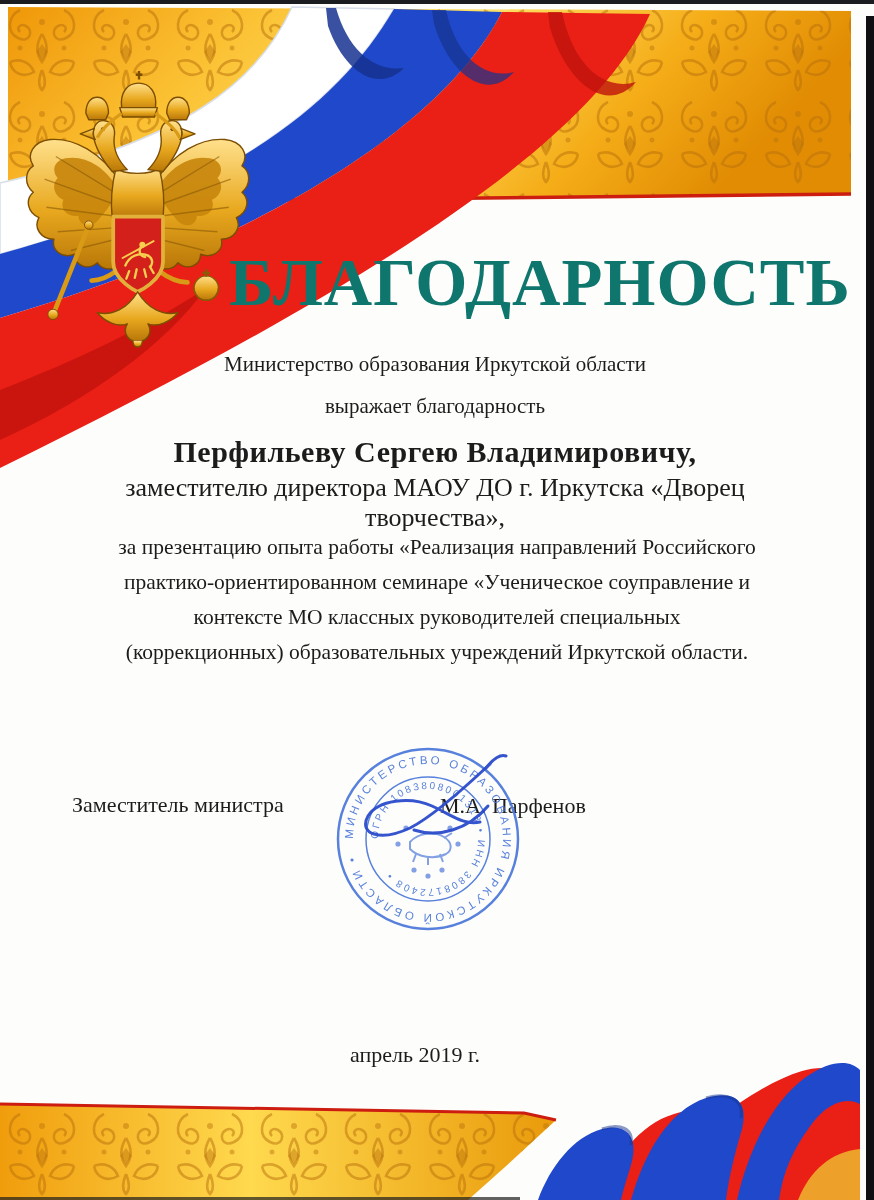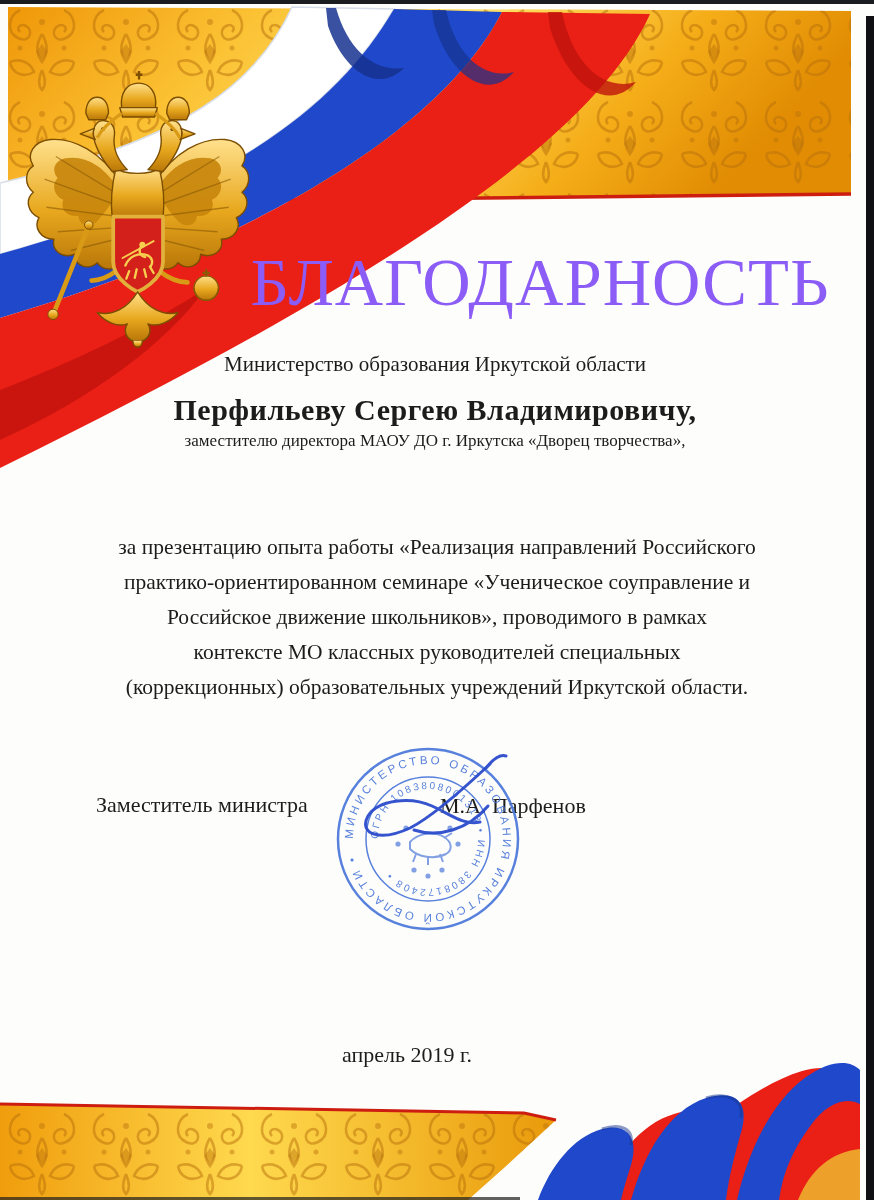--- a/index.html
+++ b/index.html
@@ -9,30 +9,30 @@
     font-family:"Liberation Serif","DejaVu Serif",serif;
     color:#1c1c1c;
   }
   .decor{position:absolute;left:0;top:0;z-index:1;pointer-events:none;}
   .scan-top{position:absolute;left:0;top:0;width:874px;height:4px;background:#1b1c20;z-index:6;}
   .scan-right{position:absolute;right:0;top:16px;width:8px;height:1184px;background:#101014;z-index:6;}
   .scan-bottom{position:absolute;left:0;bottom:0;width:520px;height:3px;background:rgba(30,30,30,.7);z-index:6;}
   .txt{position:absolute;z-index:4;}
   .title{
     left:222px;top:244px;width:636px;text-align:center;
-    font-size:67px;letter-spacing:1px;color:#8b5cf6;font-weight:400;
+    font-size:67px;letter-spacing:1px;color:#0f766e;font-weight:700;
   }
   .head-block{left:90px;top:352px;width:690px;text-align:center;font-size:21px;}
   .lead{margin-top:17px;}
   .name{margin-top:16px;font-size:30px;font-weight:bold;letter-spacing:.5px;}
-  .position{margin-top:4px;font-size:17px;text-align:center;}
+  .position{margin-top:4px;font-size:26px;text-align:center;}
   .body-block{left:85px;top:530px;width:704px;text-align:center;font-size:21.5px;line-height:35px;}
-  .signer-title{left:72px;top:792px;font-size:22px;margin-left:24px;}
+  .signer-title{left:72px;top:792px;font-size:22px;}
   .signer-name{left:440px;top:793px;font-size:22px;}
-  .date{left:92px;top:1042px;width:630px;text-align:center;font-size:22px;}
+  .date{left:100px;top:1042px;width:630px;text-align:center;font-size:22px;}
   .stamp{position:absolute;left:318px;top:742px;z-index:5;}
 </style>
 </head>
 <body>
 
 <div class="page">
 
   <svg class="decor" width="874" height="1200" viewBox="0 0 874 1200">
     <defs>
       <linearGradient id="goldgrad" x1="0" y1="0" x2="1" y2="0.22">
@@ -155,28 +155,28 @@
 
       <path d="M 123,236 C 112,254 96,262 80,258 C 88,268 102,274 112,270 C 106,280 114,290 123,288 C 132,290 140,280 134,270 C 144,274 158,268 166,258 C 150,262 134,254 123,236 Z" fill="url(#goldeagle)" stroke="#7c4e02" stroke-width="1.5"></path>
       <path d="M 118,288 C 118,297 128,297 128,288" stroke="#7c4e02" stroke-width="1.5" fill="url(#goldeagle)"></path>
     </g>
   </svg>
 
   <div class="txt title">БЛАГОДАРНОСТЬ</div>
 
   <div class="txt head-block">
     <div>Министерство образования Иркутской области</div>
+    <div class="lead">выражает благодарность</div>
     <div class="name">Перфильеву Сергею Владимировичу,</div>
     <div class="position">заместителю директора МАОУ ДО г. Иркутска «Дворец творчества»,</div>
   </div>
 
   <div class="txt body-block">
     <div>за презентацию опыта работы «Реализация направлений Российского</div>
     <div>практико-ориентированном семинаре «Ученическое соуправление и</div>
-    <div>Российское движение школьников», проводимого в рамках</div>
     <div>контексте МО классных руководителей специальных</div>
     <div>(коррекционных) образовательных учреждений Иркутской области.</div>
   </div>
 
   <div class="txt signer-title">Заместитель министра</div>
   <div class="txt signer-name">М.А. Парфенов</div>
 
   <div class="txt date">апрель 2019 г.</div>
 
   <svg class="stamp" width="222" height="198" viewBox="0 0 222 198">

